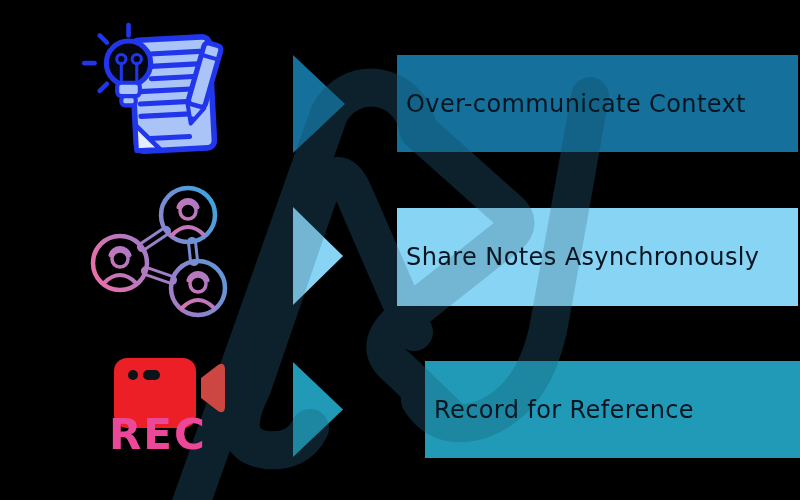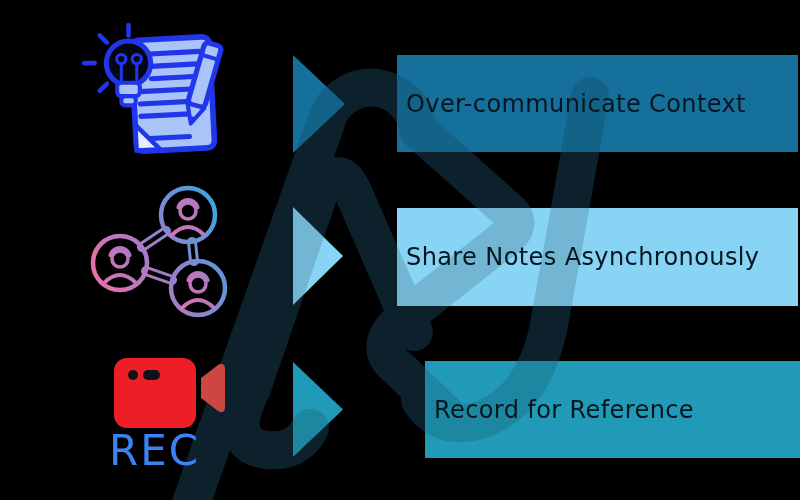--- a/index.html
+++ b/index.html
@@ -18,22 +18,22 @@
   #bar-3{top:361px;height:97px;}
   .arrow{position:absolute;left:293px;z-index:2;clip-path:polygon(0 0,100% 50%,0 100%);}
   #arrow-1{top:55px;width:52px;height:98px;}
   #arrow-2{top:207px;width:50px;height:98px;}
   #arrow-3{top:362px;width:50px;height:95px;}
   .icon{position:absolute;z-index:4;}
   #icon-idea{left:80px;top:22px;}
   #icon-people{left:85px;top:180px;}
   #icon-camera{left:106px;top:348px;}
   #rec-text{
-    position:absolute;left:109px;top:430px;z-index:4;
-    font-size:42px;font-weight:normal;color:#3b82f6;letter-spacing:2px;line-height:1;
+    position:absolute;left:109px;top:414px;z-index:4;
+    font-size:42px;font-weight:bold;color:#ec4899;letter-spacing:2px;line-height:1;
   }
   #bg-art{z-index:0;}
   #fx-art{z-index:3;opacity:.16;}
 </style>
 </head>
 <body>
 
 <div class="canvas">
 
   <svg id="bg-art" class="layer" viewBox="0 0 800 500" width="800" height="500">

